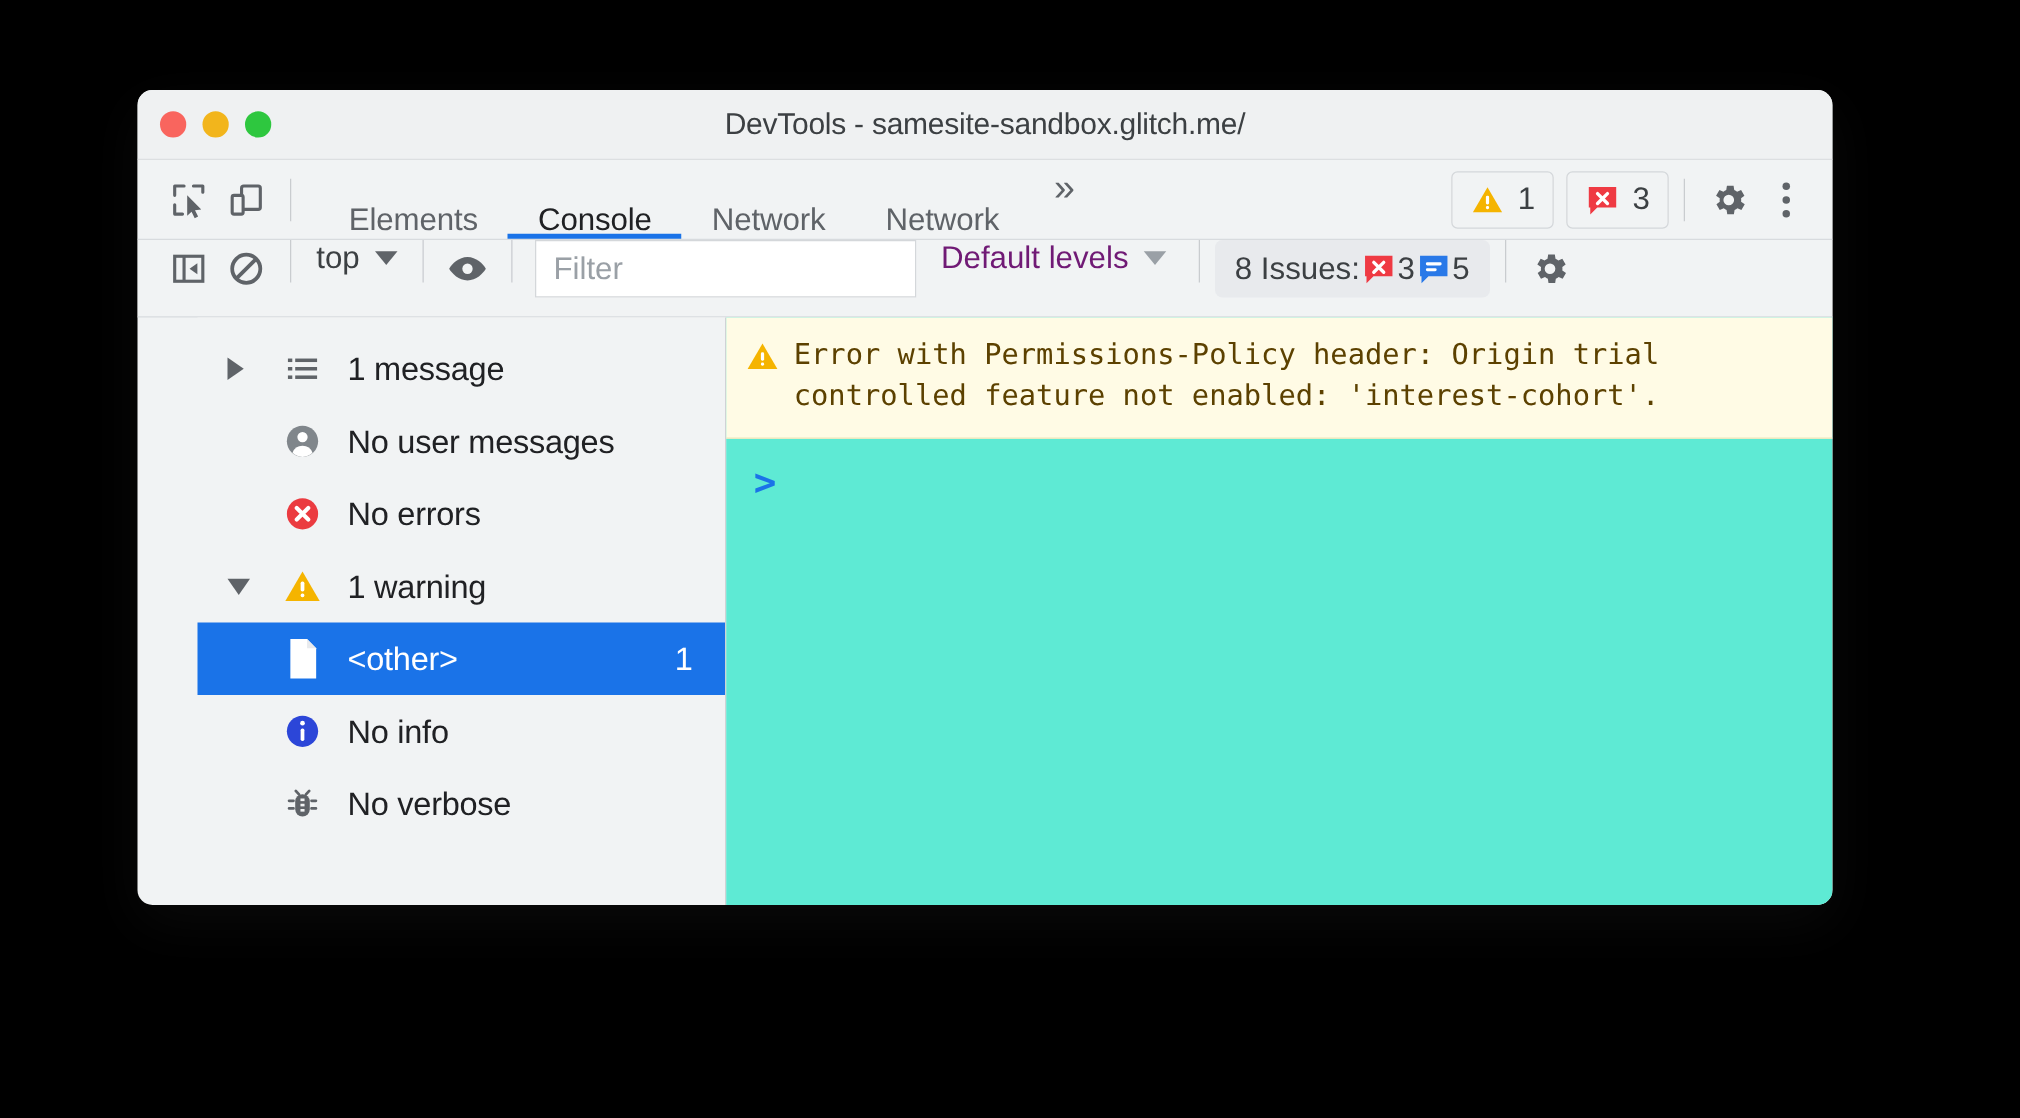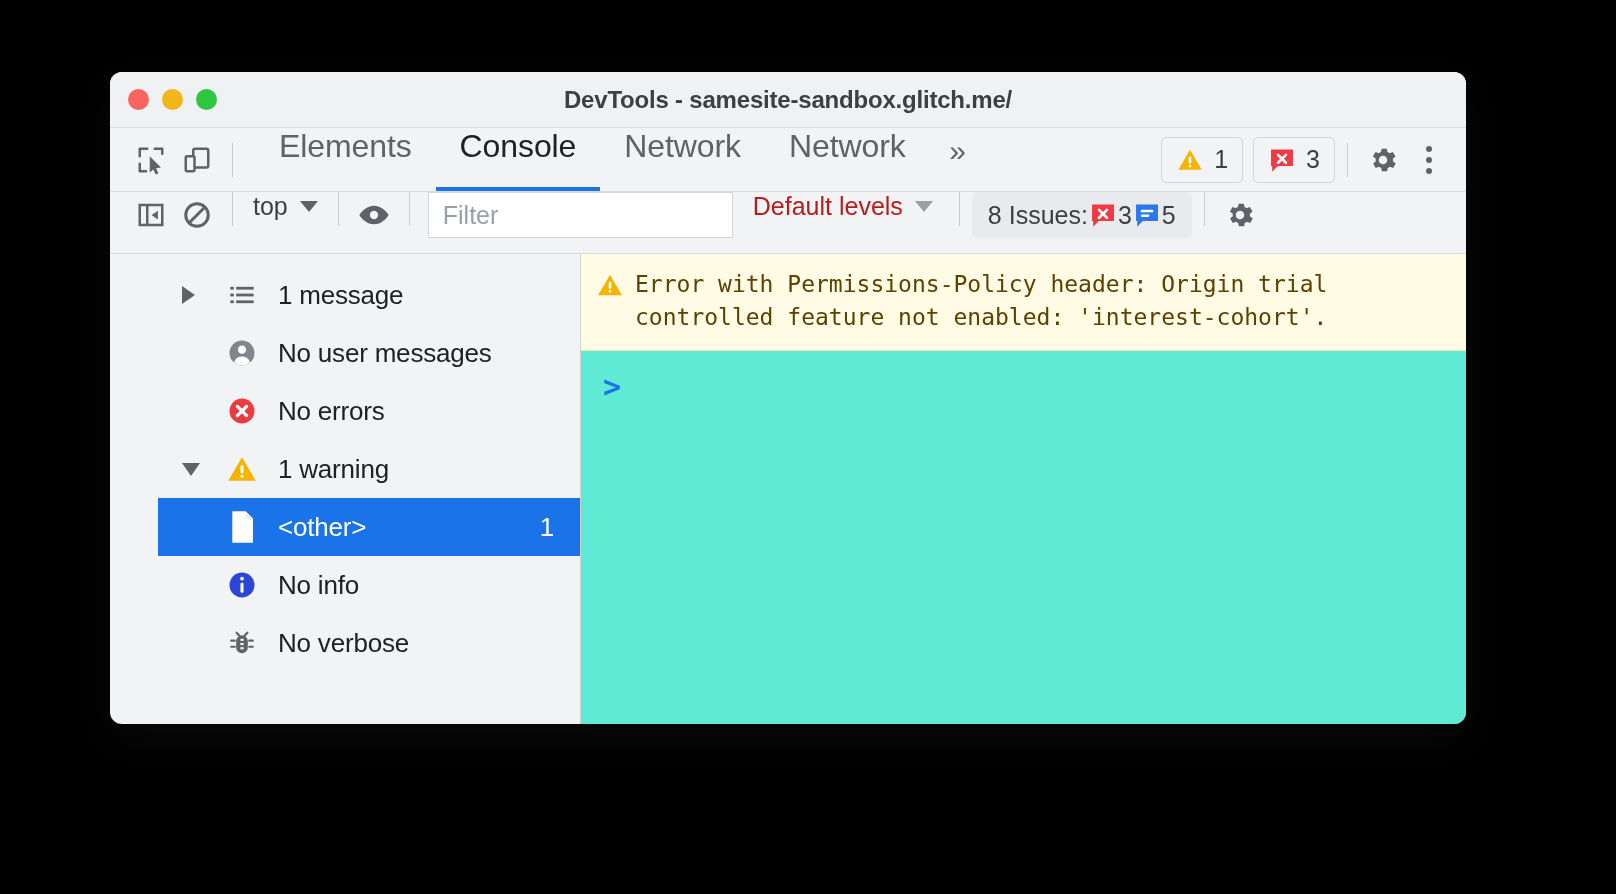--- a/index.html
+++ b/index.html
@@ -30,21 +30,21 @@
     border-bottom: 1px solid #dcdfe1;
     display: flex; align-items: center;
   }
   .traffic { display: flex; gap: 13px; margin-left: 18px; }
   .dot { width: 21px; height: 21px; border-radius: 50%; }
   .dot.red    { background: #f9655e; }
   .dot.yellow { background: #f2b51c; }
   .dot.green  { background: #2ec73f; }
   .title-text {
     position: absolute; left: 0; right: 0; text-align: center;
-    font-size: 24px; font-weight: bold; color: #3c4043;
+    font-size: 24px; font-weight: normal; color: #3c4043;
     letter-spacing: -0.2px;
     pointer-events: none;
   }
 
   
   .tabbar {
     height: 64px;
     background: #f1f3f4;
     border-bottom: 1px solid #d8dbde;
     display: flex; align-items: center;
@@ -52,23 +52,23 @@
     position: relative;
   }
   .iconbtn {
     width: 46px; height: 46px;
     display: flex; align-items: center; justify-content: center;
     border-radius: 4px;
   }
   .vsep { width: 1px; height: 34px; background: #c9cccf; margin: 0 12px; }
   .tabs { display: flex; align-items: stretch; height: 100%; margin-left: 10px; }
   .tab {
-    display: flex; align-items: flex-start;
+    display: flex; align-items: flex-end;
     padding: 0 24px;
-    font-size: 32px; color: #5f6368;
+    font-size: 25px; color: #5f6368;
     position: relative;
     letter-spacing: -0.1px;
   }
   .tab.active { color: #202124; }
   .tab.active::after {
     content: ""; position: absolute;
     left: 0; right: 0; bottom: 0; height: 4px;
     background: #1a73e8;
   }
   .overflow {
@@ -109,21 +109,21 @@
     width: 305px; height: 46px;
     background: #ffffff;
     border: 1px solid #d4d7da;
     display: flex; align-items: center;
     padding: 0 14px;
     font-size: 25px; color: #9aa0a6;
     margin: 0 6px;
   }
   .levels {
     display: flex; align-items: center; gap: 12px;
-    font-size: 25px; color: #b91c1c;
+    font-size: 25px; color: #701a75;
     padding: 0 14px;
   }
   .caret.light {
     border-top-color: #9aa0a6;
   }
   .issues {
     display: flex; align-items: center; gap: 1px;
     height: 46px; padding: 0 16px;
     background: #e8eaed; border-radius: 6px;
     font-size: 25px; color: #3c4043;

